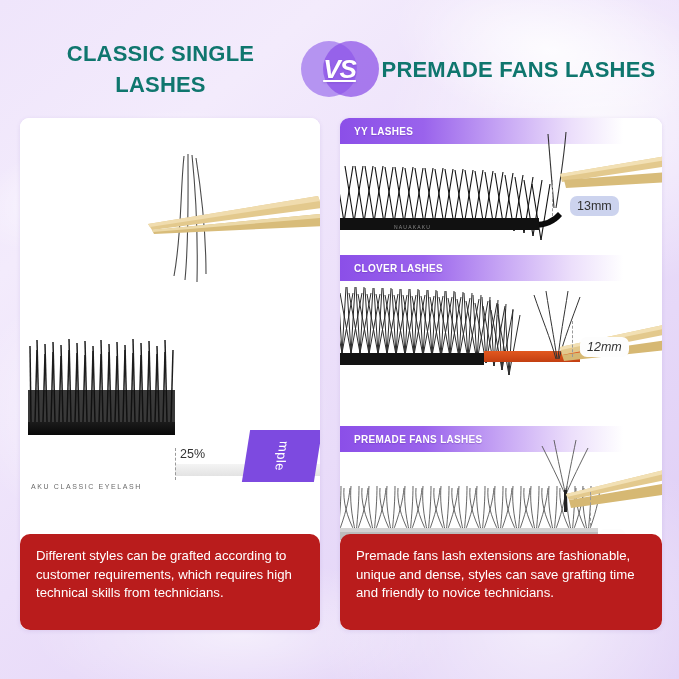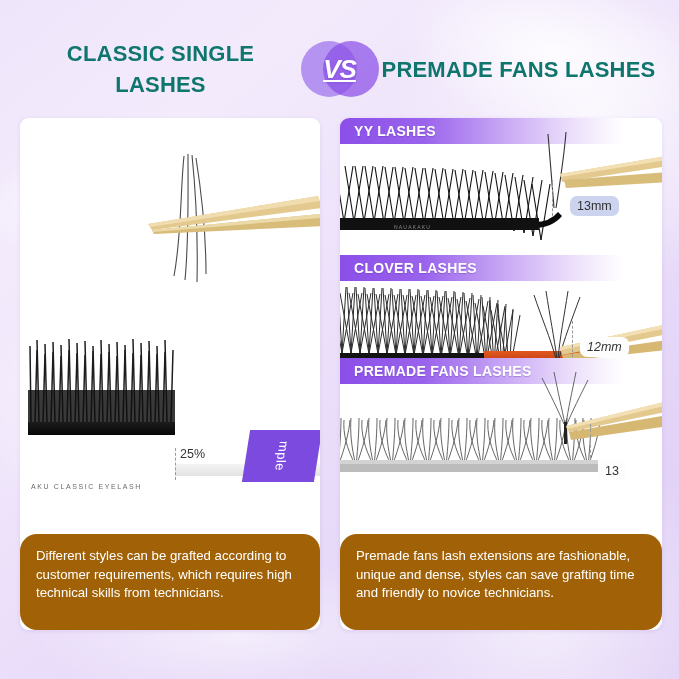--- a/index.html
+++ b/index.html
@@ -37,25 +37,25 @@
        box-shadow:0 1px 4px rgba(110,70,170,.13);}
   .colL{left:20px;top:118px;width:300px;height:512px;}
   .colR{left:340px;top:118px;width:322px;height:512px;}
 
   .panel{position:relative;background:#fff;overflow:hidden;}
 
   
   .seclabel{position:relative;height:26px;
     background:linear-gradient(90deg,#8b4fe8 0%,#9a63ec 26%,#c6a5f4 50%,#ecdffb 72%,#ffffff 88%);
     display:flex;align-items:center;}
-  .seclabel span{color:#fff;font-size:14px;font-weight:bold;padding-left:14px;letter-spacing:.3px;
+  .seclabel span{color:#fff;font-size:10px;font-weight:bold;padding-left:14px;letter-spacing:.3px;
     text-shadow:0 1px 1px rgba(90,40,160,.35);}
 
   
-  .caption{position:absolute;border-radius:17px;background:#a16207;color:#fff;
+  .caption{position:absolute;border-radius:10px;background:#b91c1c;color:#fff;
     font-size:13.2px;line-height:18.5px;padding:13px 15px 12px 16px;}
   .capL{left:20px;top:534px;width:300px;height:96px;}
   .capR{left:340px;top:534px;width:322px;height:96px;}
 
   
   .art{position:absolute;}
 
   .lashstripL{position:absolute;left:8px;top:212px;width:147px;height:105px;overflow:hidden;}
   .stripbase{position:absolute;left:0;bottom:0;height:13px;width:100%;
     background:linear-gradient(180deg,#1b1b1b,#080808);}
@@ -262,21 +262,21 @@
         <path d="M46 2 C44 28, 40 52, 36 78"></path>
       </g>
       <path d="M40 44 L146 26 L148 36 L42 52 Z" fill="#e3c98d"></path>
       <path d="M40 44 L146 26 L147 30 L41 47 Z" fill="#f2e0b4"></path>
       <path d="M44 50 L148 42 L150 52 L46 58 Z" fill="#d8bc7a"></path>
     </svg>
     <div class="measurebox lav" style="left:230px;top:78px;">13mm</div>
     <div class="dline" style="left:212px;top:62px;height:36px;"></div>
   </div>
 
-  <div class="panel" style="height:103px;">
+  <div class="panel" style="height:171px;">
     <div class="seclabel">
       <span>CLOVER LASHES</span>
     </div>
     <svg class="art" style="left:-6px;top:10px;" width="240" height="112" viewBox="0 0 240 112">
       <defs>
         <g id="clfan">
           <path d="M0 66 L-11 6" stroke="#1a1a1a" stroke-width="1" fill="none"></path>
           <path d="M0 66 L-4 0" stroke="#1a1a1a" stroke-width="1" fill="none"></path>
           <path d="M0 66 L4 0" stroke="#1a1a1a" stroke-width="1" fill="none"></path>
           <path d="M0 66 L11 6" stroke="#1a1a1a" stroke-width="1" fill="none"></path>

